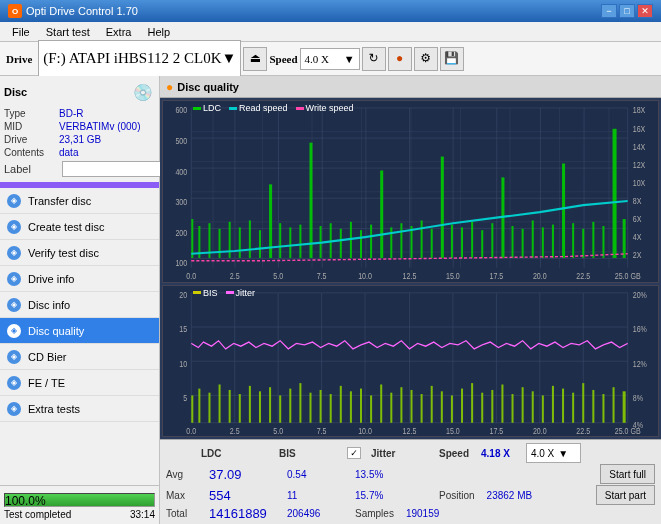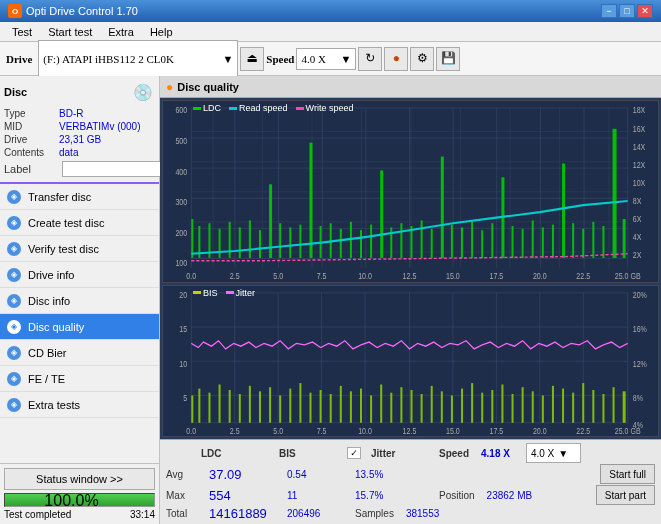--- a/index.html
+++ b/index.html
@@ -86,21 +86,21 @@
       font-weight: bold;
       margin-right: 4px;
     }
     .drive-combo {
       background: white;
       border: 1px solid #aaa;
       height: 37px;
       display: flex;
       align-items: center;
       padding: 0 4px;
-      font-size: 11px;
+      font-size: 15px;
       min-width: 200px;
       cursor: pointer;
     }
     .toolbar-btn {
       width: 24px;
       height: 24px;
       background: #e8e8e8;
       border: 1px solid #aaa;
       display: flex;
       align-items: center;
@@ -126,21 +126,21 @@
     }
     .sidebar {
       width: 160px;
       background: #f0f0f0;
       border-right: 1px solid #c0c0c0;
       display: flex;
       flex-direction: column;
     }
     .disc-panel {
       padding: 4px;
-      border-bottom: 2px solid #8b5cf6;
+      border-bottom: 6px solid #8b5cf6;
     }
     .disc-header {
       display: flex;
       align-items: center;
       justify-content: space-between;
       margin-bottom: 4px;
     }
     .disc-title { font-size: 11px; font-weight: bold; }
     .disc-icon {
       width: 24px;
@@ -246,22 +246,22 @@
     .progress-bar-fill {
       height: 100%;
       background: linear-gradient(to bottom, #50d050, #30a030);
       width: 100%;
     }
     .progress-text {
       position: absolute;
       top: 0;
       left: 0;
       right: 16px;
-      text-align: center;
-      font-size: 16px;
+      text-align: left;
+      font-size: 12px;
       line-height: 14px;
       color: #000;
     }
     .status-completed {
       font-size: 10px;
       margin-top: 2px;
       display: flex;
       justify-content: space-between;
     }
     .content-area {
@@ -375,21 +375,21 @@
     <span class="title-text">Opti Drive Control 1.70</span>
   </div>
   <div class="title-controls">
     <div class="title-btn">−</div>
     <div class="title-btn">□</div>
     <div class="title-btn close">✕</div>
   </div>
 </div>
 
 <div class="menu-bar">
-  <span class="menu-item">Test</span>
+  <span class="menu-item">File</span>
   <span class="menu-item">Start test</span>
   <span class="menu-item">Extra</span>
   <span class="menu-item">Help</span>
 </div>
 
 <div class="toolbar">
   <span class="drive-label">Drive</span>
   <div class="drive-combo">
     <span>(F:) ATAPI iHBS112  2 CL0K</span>
     <span style="margin-left:auto">▼</span>
@@ -507,21 +507,20 @@
         <div class="nav-item-icon">
           <div class="nav-circle">
               <span style="color:white;font-size:8px">◈</span>
             </div>
         </div>
         <span>Extra tests</span>
       </div>
     </div>
 
     <div class="status-area">
-      <button class="status-btn">Status window &gt;&gt;</button>
       <div class="progress-bar-container">
         <div class="progress-bar-fill"></div>
         <span class="progress-text">100.0%</span>
       </div>
       <div class="status-completed">
         <span>Test completed</span>
         <span>33:14</span>
       </div>
     </div>
   </div>
@@ -796,17 +795,17 @@
         <span style="color:#333;margin-right:4px">Position</span>
         <span style="color:#0000cc">23862 MB</span>
         <button class="action-btn" style="margin-left:auto">Start part</button>
       </div>
 
       <div class="stats-row">
         <span class="stats-label">Total</span>
         <span class="stats-val">14161889</span>
         <span class="stats-bis-val">206496</span>
         <span style="color:#333;margin-right:4px">Samples</span>
-        <span style="color:#0000cc">381553</span>
+        <span style="color:#0000cc">190159</span>
       </div>
     </div>
   </div>
 </div>
 
 </body></html>

